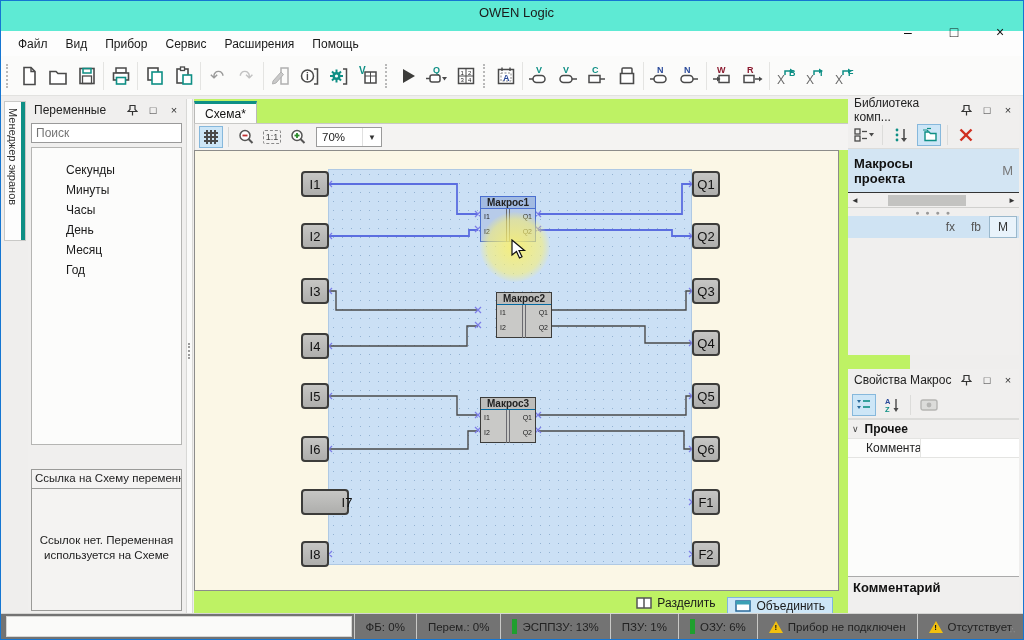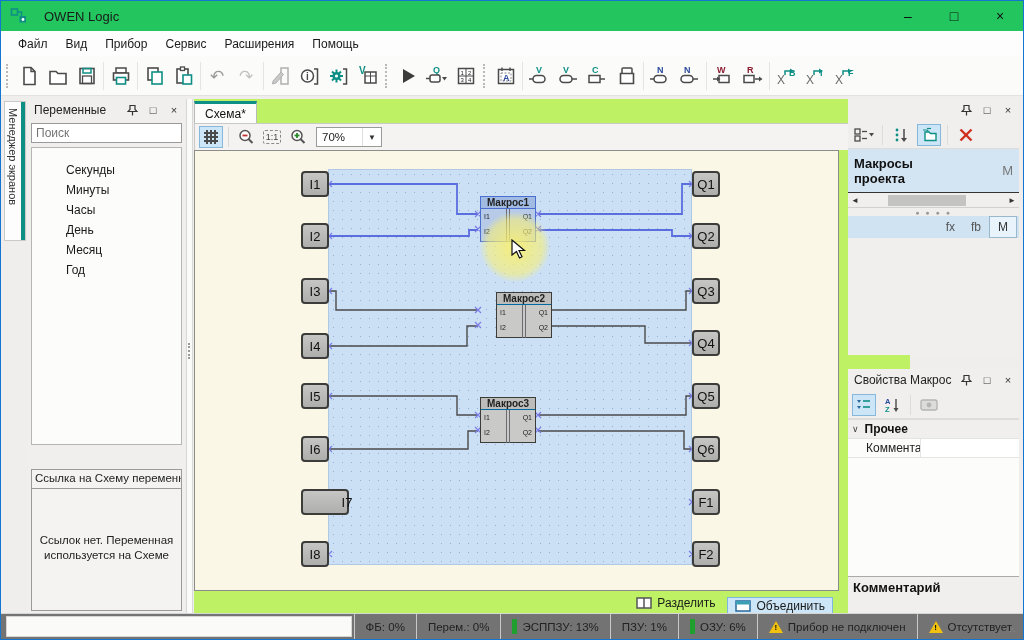--- a/index.html
+++ b/index.html
@@ -1,21 +1,21 @@
 <!DOCTYPE html>
 <html><head>
 <meta charset="utf-8">
 <style>
   * { margin:0; padding:0; box-sizing:border-box; font-family:"Liberation Sans",sans-serif; }
   html,body { width:1024px; height:640px; background:#fff; }
   #window { position:absolute; left:0; top:0; width:1024px; height:640px;
             border:1px solid #1576d2; background:#efeeed; overflow:hidden; }
 
   
-  .titlebar { height:30px; background:#22c55e; display:flex; align-items:center; padding-left:9px; gap:16px; }
+  .titlebar { height:30px; background:#5eead4; display:flex; align-items:center; padding-left:9px; gap:4px;flex-direction:column; }
   .title-text { font-size:13px; color:#1a1a1a; }
   .win-controls { margin-left:auto; display:flex; height:100%; }
   .win-btn { width:46px; height:100%; display:flex; align-items:center; justify-content:center;
              font-size:14px; color:#111; }
 
   
   .menubar { height:25px; background:#fdfdfd; display:flex; align-items:center; padding-left:8px; font-size:12px; color:#1a1a1a; }
   .menu-item { padding:4px 9px; cursor:default; }
 
   
@@ -547,20 +547,21 @@
             <rect x="1" y="1" width="14" height="10" fill="#fff" stroke="#2a6a9a" stroke-width="1.5"></rect>
             <rect x="1" y="1" width="14" height="3.5" fill="#3ba0b5"></rect>
           </svg>
         <span>Объединить</span>
         </span>
     </div>
   </div>
 
   <div class="right-panel lib-panel">
     <div class="panel-header">
+      <span>Библиотека комп...</span>
       <span class="ph-icons">
         <span class="ph-ic">
             <svg width="11" height="12">
               <path d="M3 1.5h5v4l2 2H1l2-2z" fill="none" stroke="#333" stroke-width="1.2"></path>
               <line x1="5.5" y1="7.5" x2="5.5" y2="11.5" stroke="#333" stroke-width="1.2"></line>
             </svg>
           </span>
         <span class="ph-ic">□</span>
         <span class="ph-ic">×</span>
       </span>

